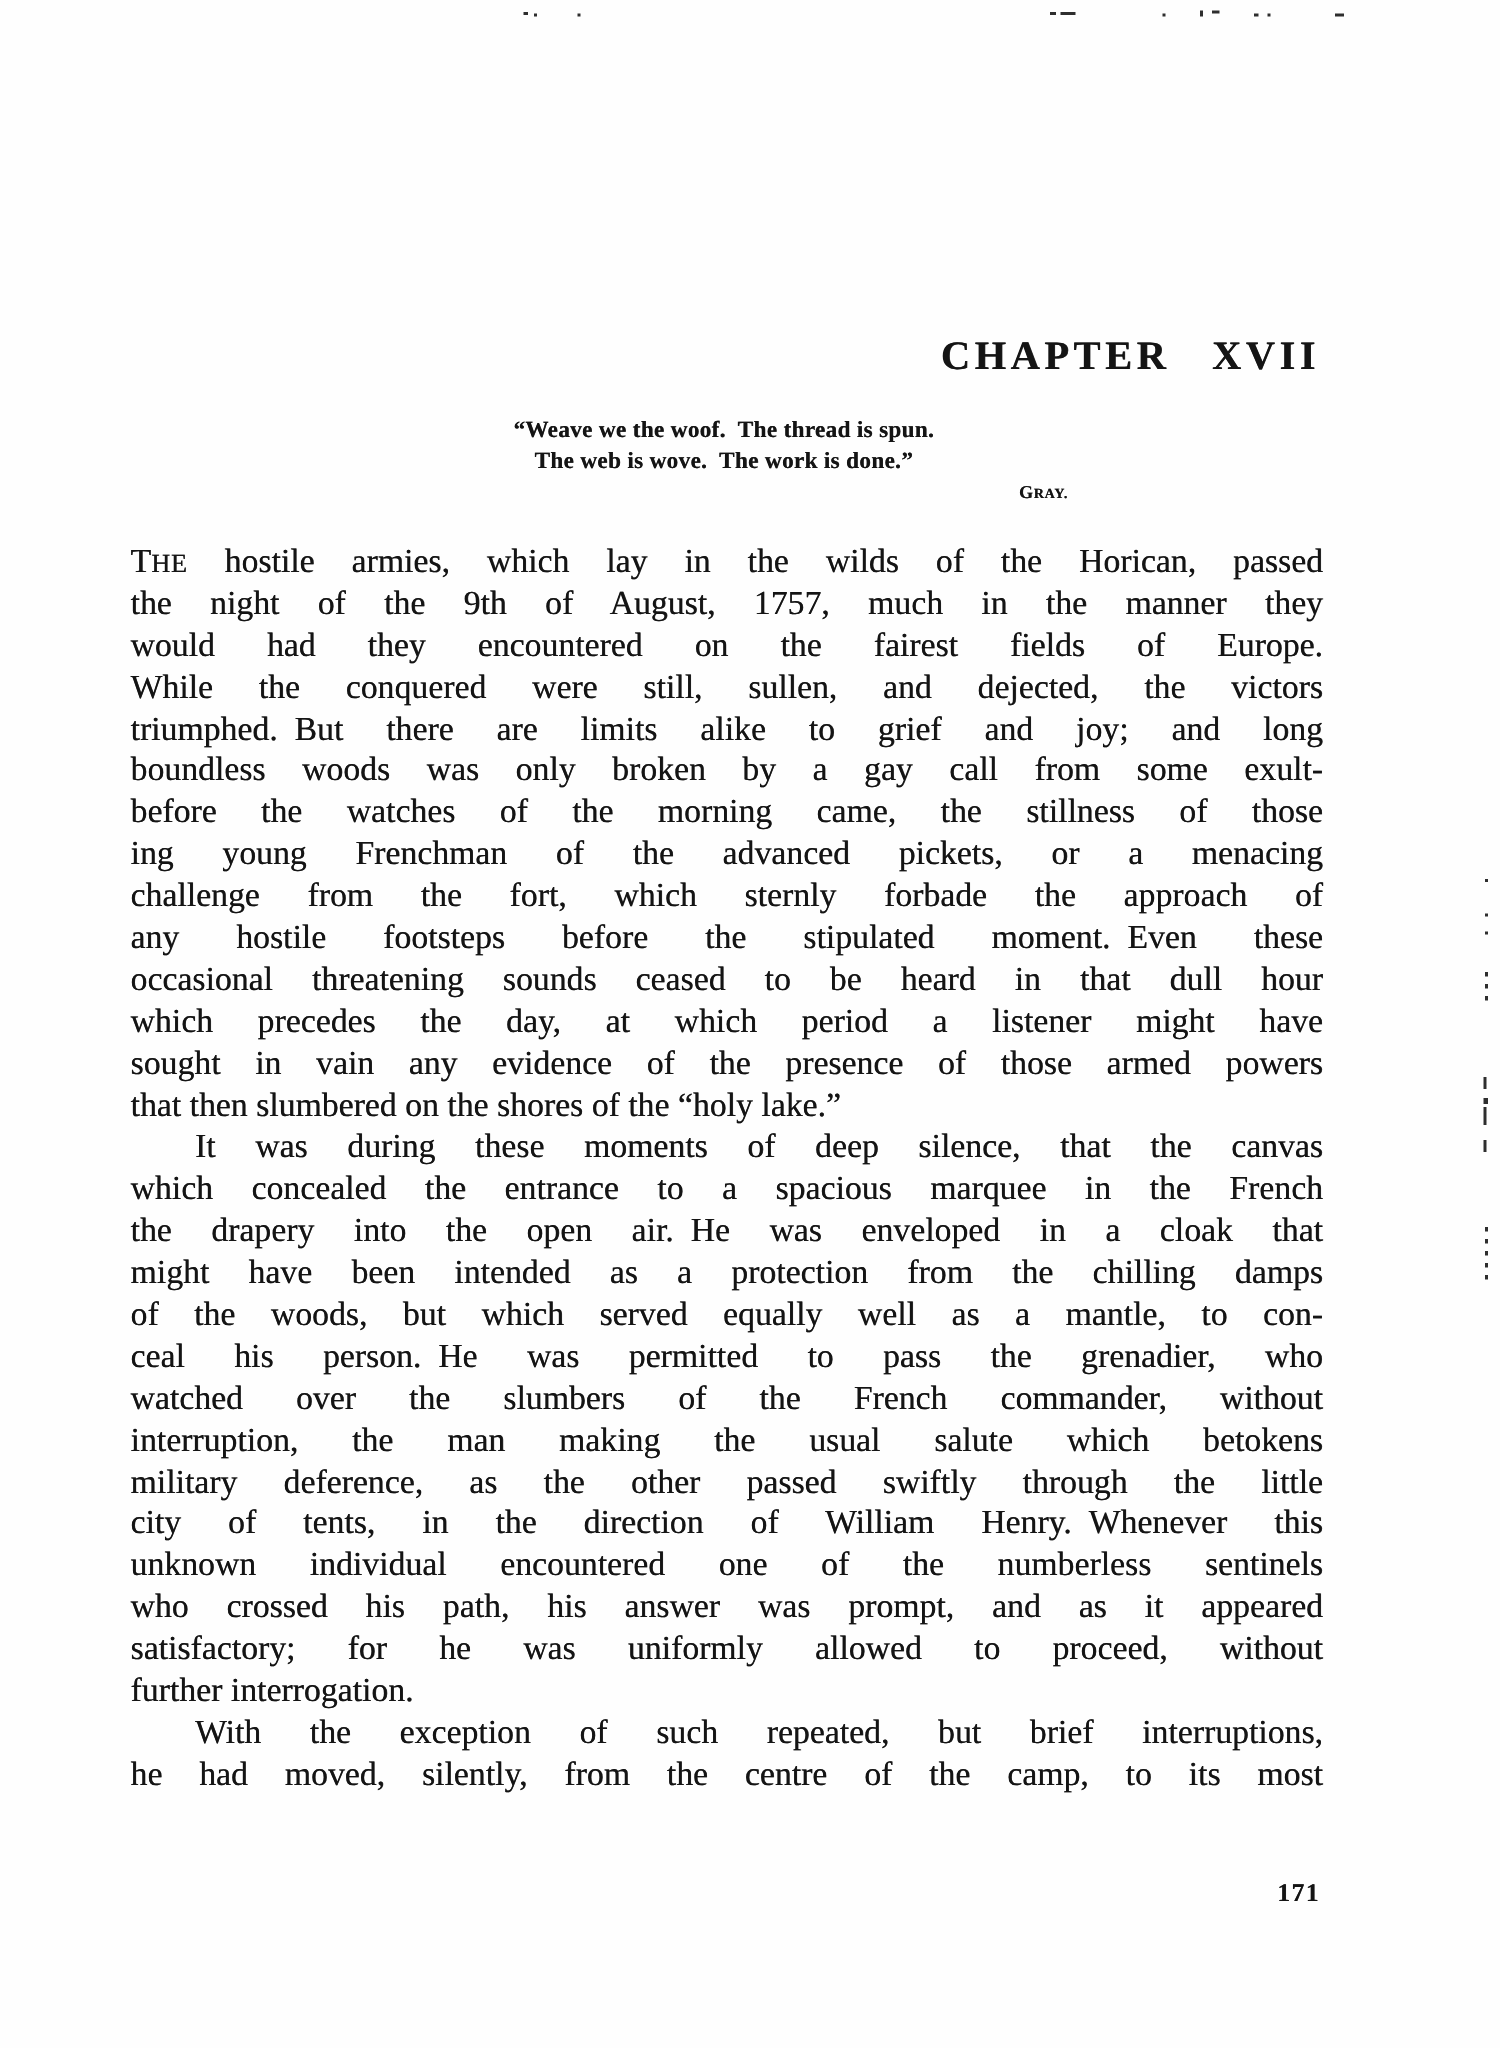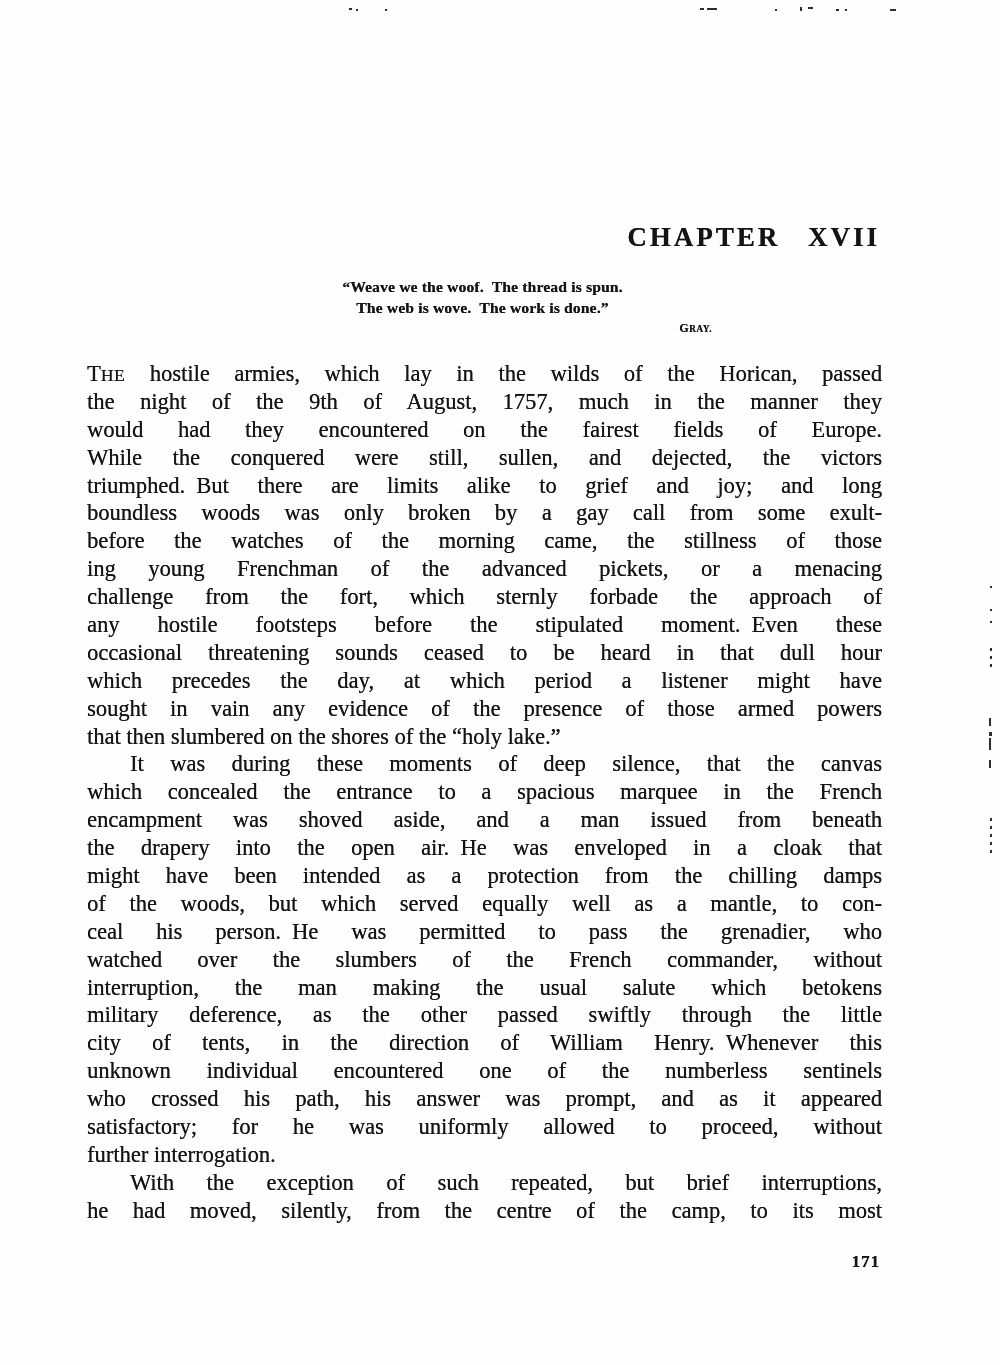--- a/index.html
+++ b/index.html
@@ -95,21 +95,20 @@
       <div class="tline">before the watches of the morning came, the stillness of those</div>
       <div class="tline">ing young Frenchman of the advanced pickets, or a menacing</div>
       <div class="tline">challenge from the fort, which sternly forbade the approach of</div>
       <div class="tline">any hostile footsteps before the stipulated moment. Even these</div>
       <div class="tline">occasional threatening sounds ceased to be heard in that dull hour</div>
       <div class="tline">which precedes the day, at which period a listener might have</div>
       <div class="tline">sought in vain any evidence of the presence of those armed powers</div>
       <div class="tline lastline">that then slumbered on the shores of the “holy lake.”</div>
       <div class="tline indent">It was during these moments of deep silence, that the canvas</div>
       <div class="tline">which concealed the entrance to a spacious marquee in the French</div>
-      <div class="tline">encampment was shoved aside, and a man issued from beneath</div>
       <div class="tline">the drapery into the open air. He was enveloped in a cloak that</div>
       <div class="tline">might have been intended as a protection from the chilling damps</div>
       <div class="tline">of the woods, but which served equally well as a mantle, to con-</div>
       <div class="tline">ceal his person. He was permitted to pass the grenadier, who</div>
       <div class="tline">watched over the slumbers of the French commander, without</div>
       <div class="tline">interruption, the man making the usual salute which betokens</div>
       <div class="tline">military deference, as the other passed swiftly through the little</div>
       <div class="tline">city of tents, in the direction of William Henry. Whenever this</div>
       <div class="tline">unknown individual encountered one of the numberless sentinels</div>
       <div class="tline">who crossed his path, his answer was prompt, and as it appeared</div>

